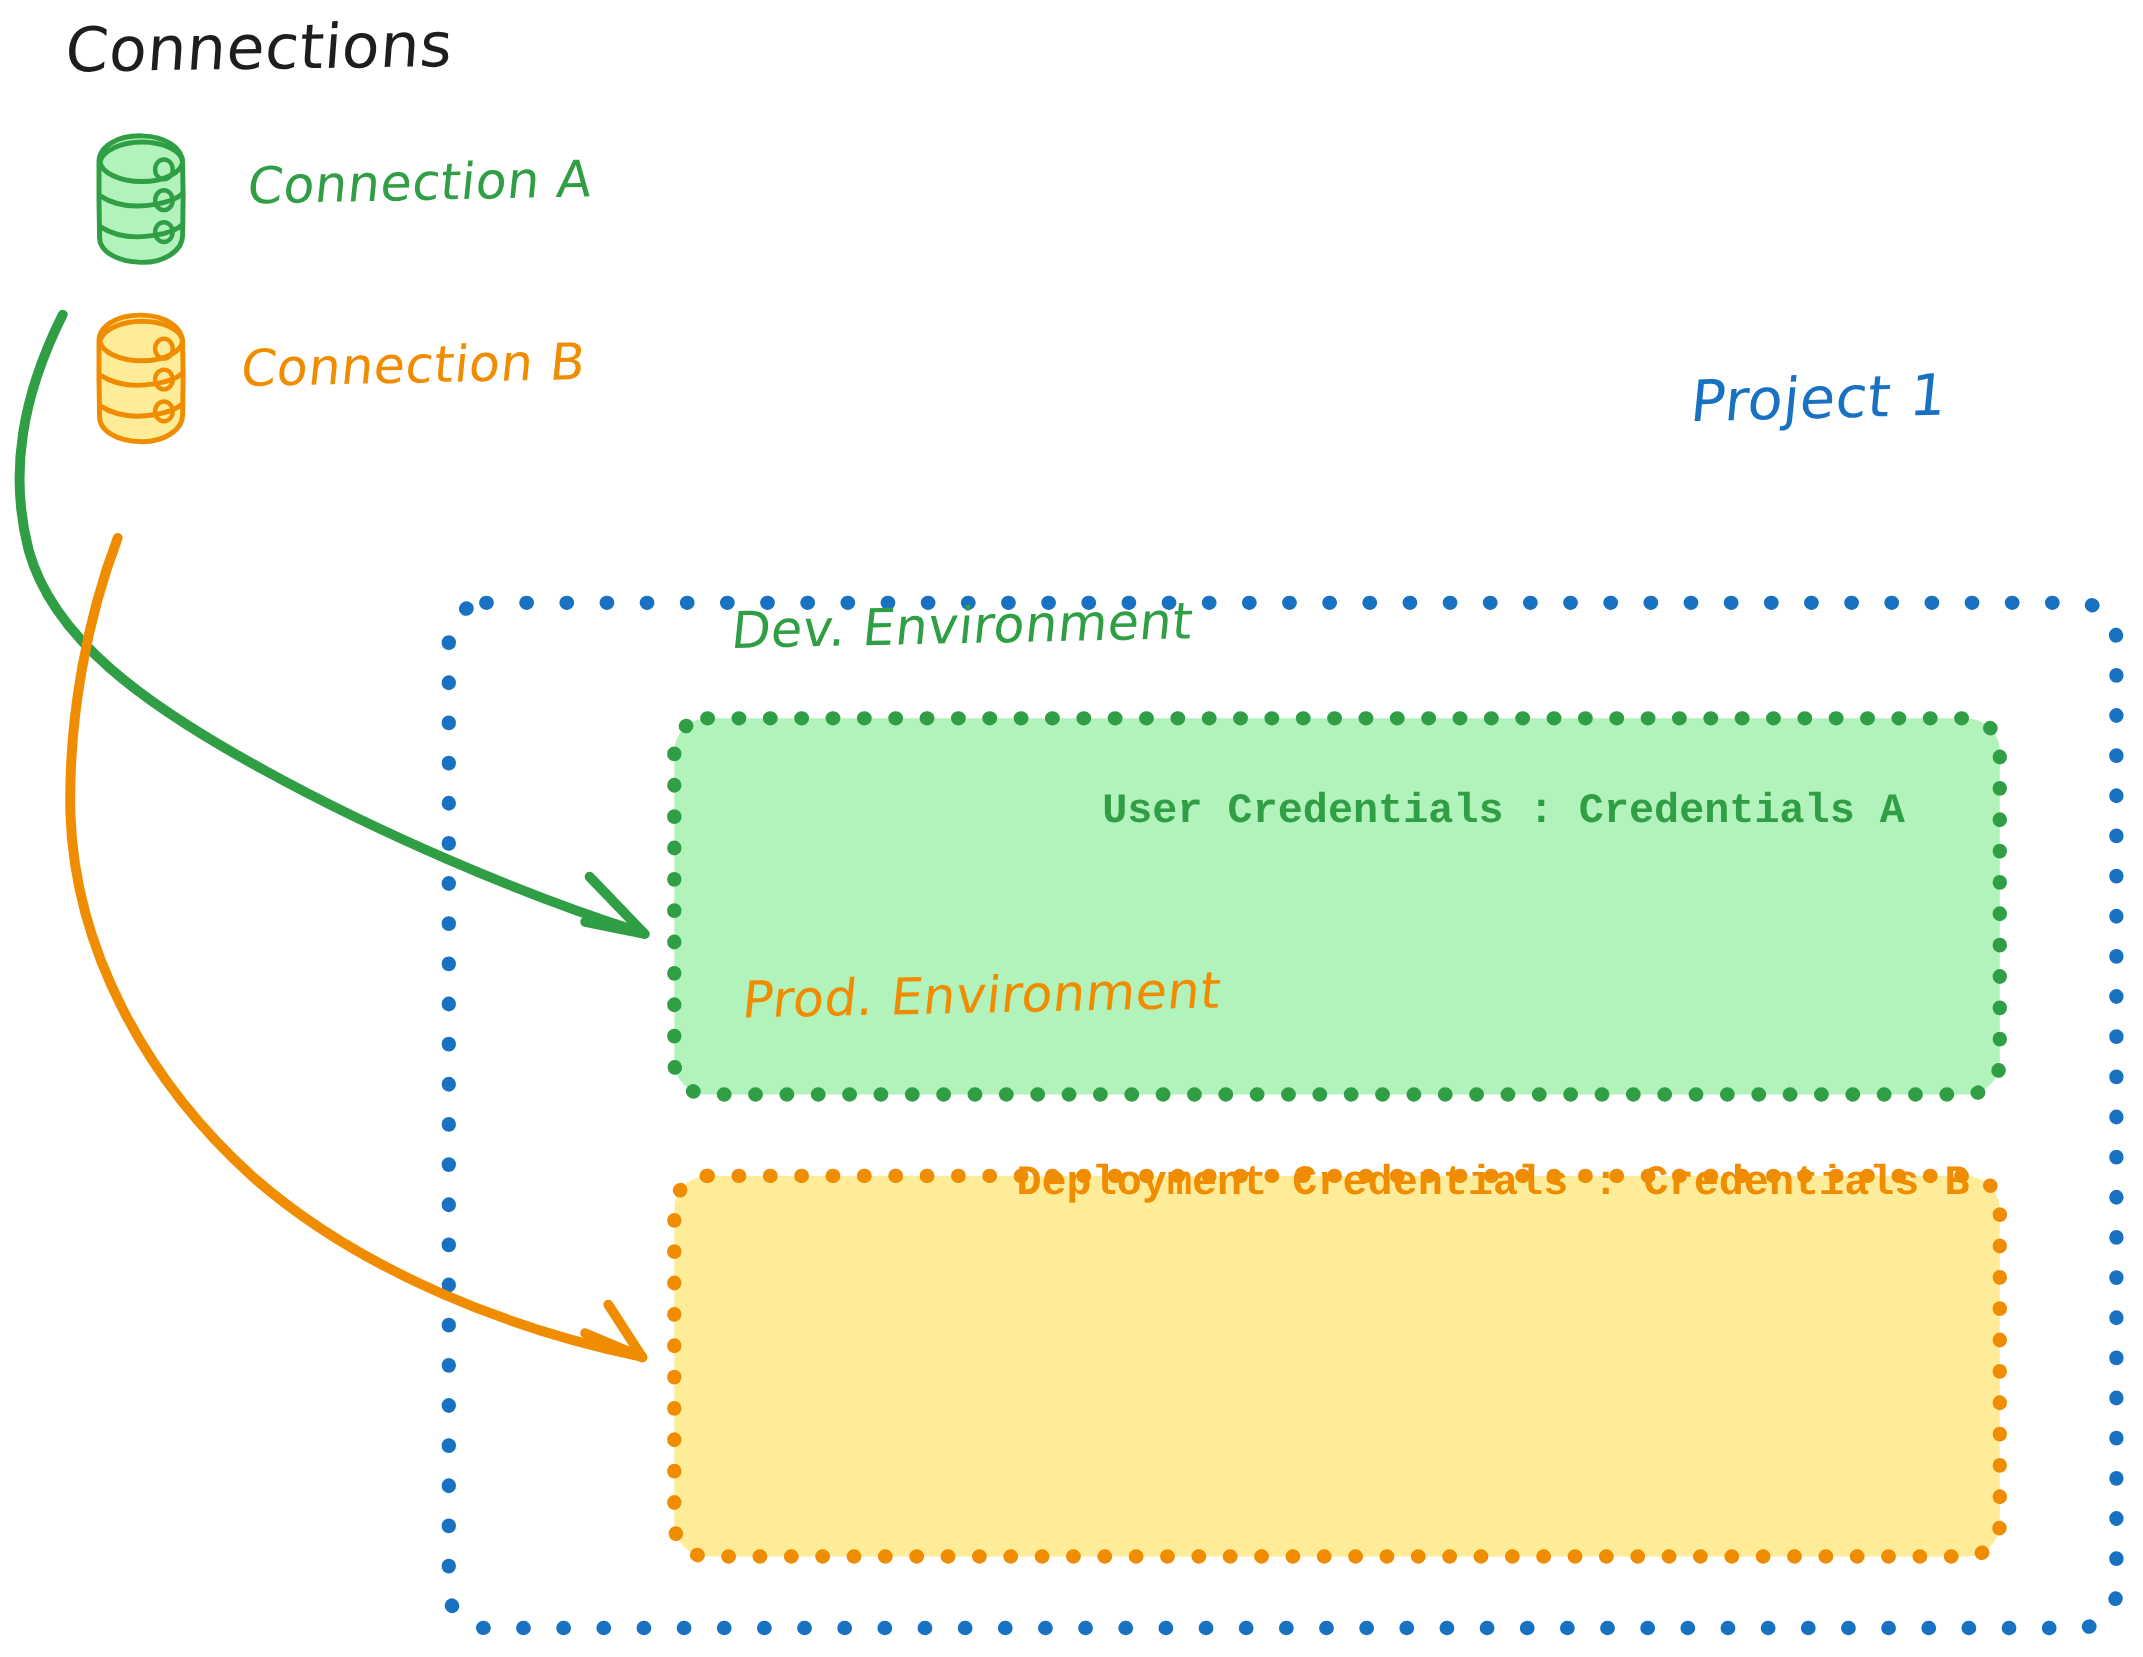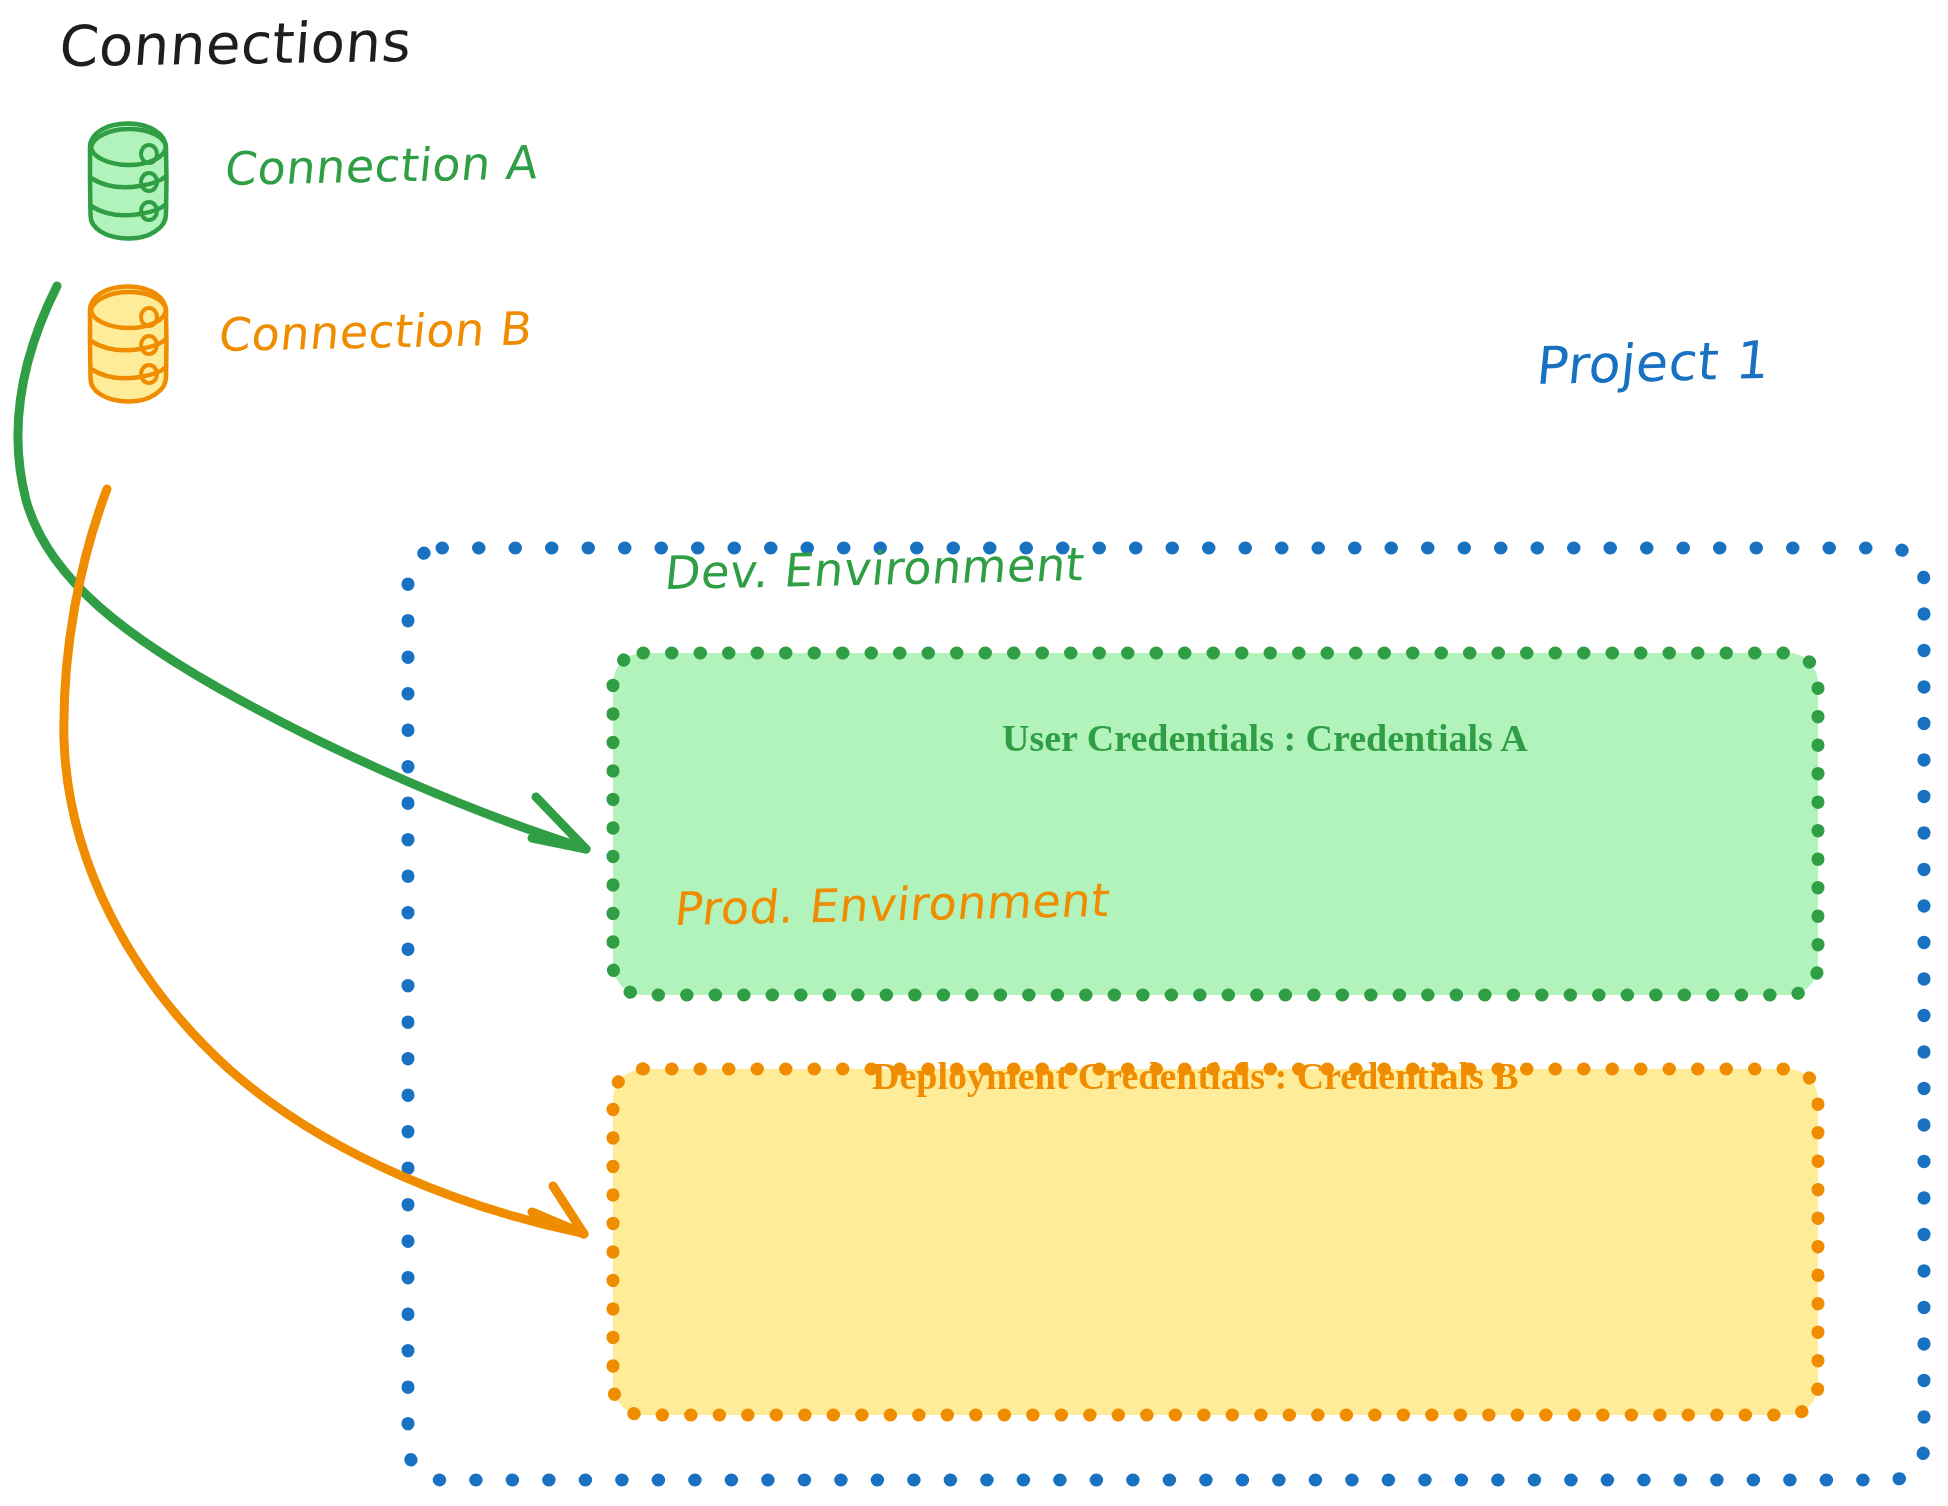--- a/index.html
+++ b/index.html
@@ -32,21 +32,21 @@
   .hand {
     position: absolute;
     font-family: "DejaVu Sans", sans-serif;
     font-weight: 400;
     white-space: nowrap;
     letter-spacing: 0.5px;
     transform-origin: left top;
   }
   .mono {
     position: absolute;
-    font-family: Liberation Serif, serif;
+    font-family: Liberation Mono, monospace;
     font-weight: 700;
     white-space: nowrap;
     letter-spacing: 0px;
   }
 
   #title-connections {
     left: 62px;
     top: 14px;
     font-size: 56px;
     color: #1e1e1e;
@@ -87,21 +87,21 @@
     color: #f08c00;
     transform: skewX(-7deg) rotate(-1.2deg);
   }
   #creds-dev {
     left: 1002px;
     top: 716px;
     font-size: 38px;
     color: #2f9e44;
   }
   #creds-prod {
-    left: 872px;
+    left: 924px;
     top: 1054px;
     font-size: 38px;
     color: #f08c00;
   }
 </style>
 </head>
 <body>
 
 <div id="canvas">
 

